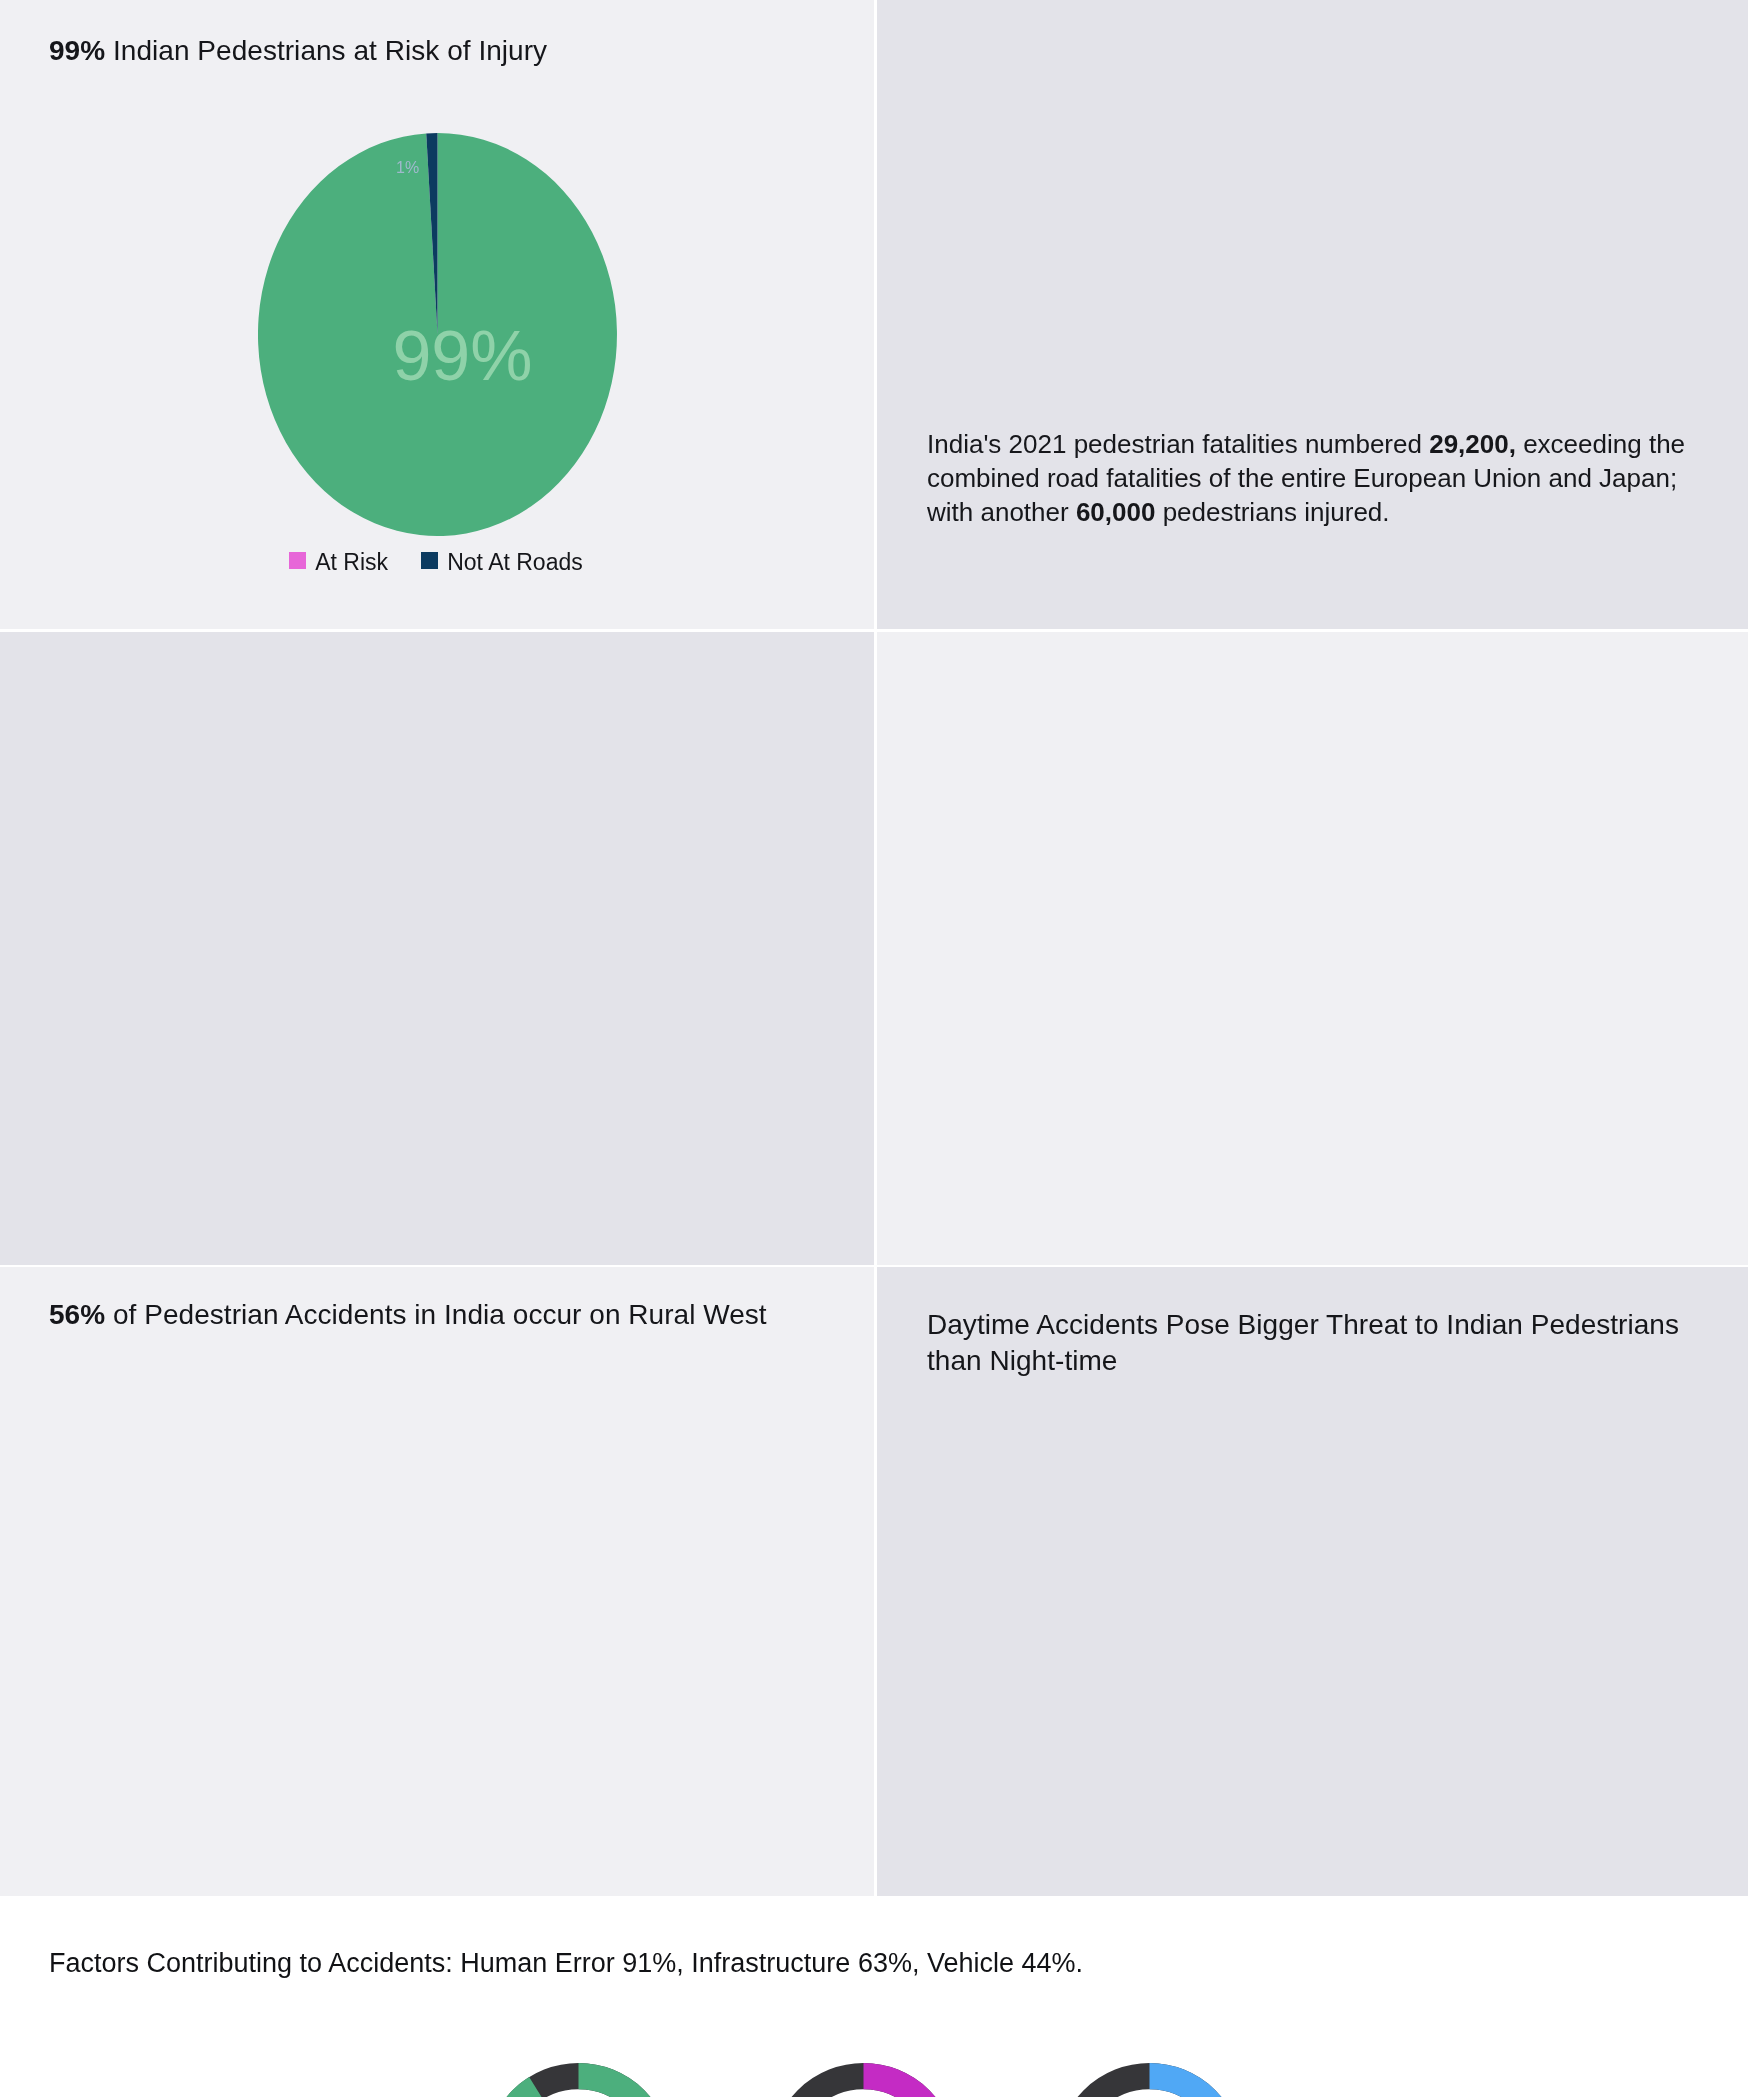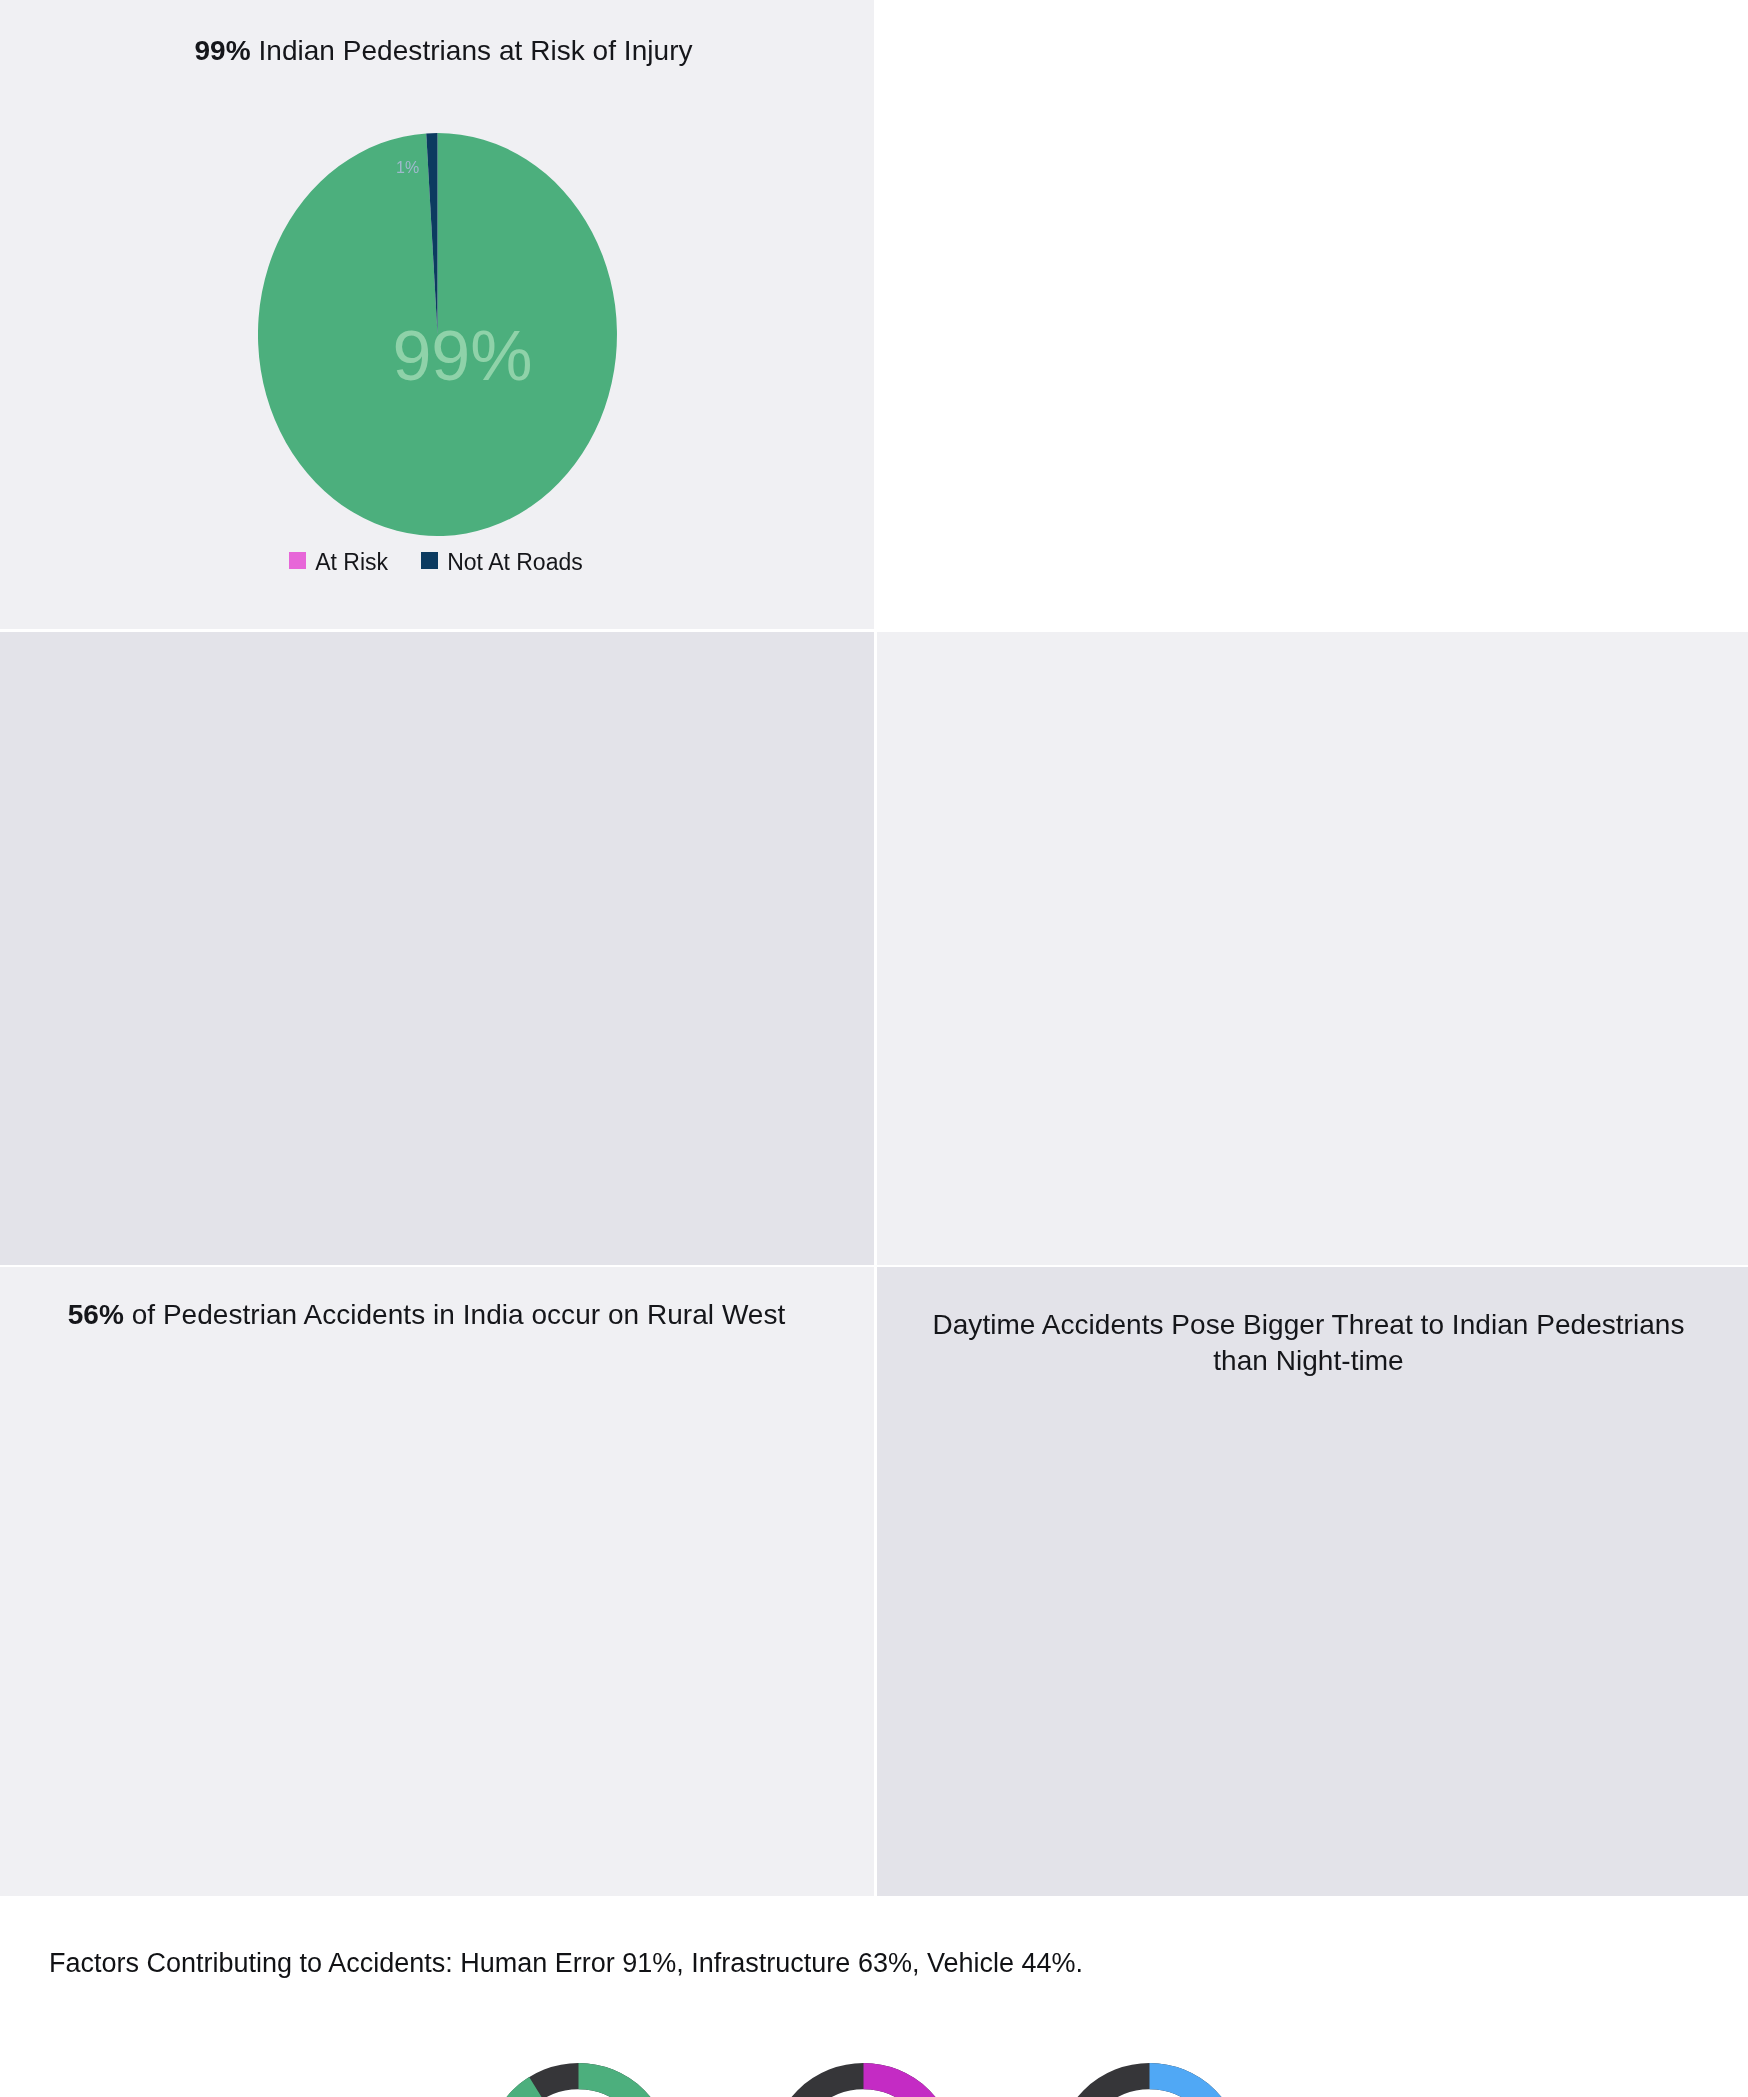--- a/index.html
+++ b/index.html
@@ -6,21 +6,21 @@
   body{
     width:1748px;height:2334px;
     background:#ffffff;
     font-family:"Liberation Sans","DejaVu Sans",sans-serif;
     color:#111215;
     overflow:hidden;
   }
   .infographic{position:relative;width:1748px;height:2334px;}
 
   
-  .grid{position:absolute;left:0;top:0;width:1748px;height:1896px;text-align:center;}
+  .grid{position:absolute;left:0;top:0;width:1748px;height:1896px;}
   .panel{position:absolute;box-sizing:border-box;}
 
   .p-tl{left:0;   top:0;    width:874px;height:629px;background:#f0f0f3;}
   .p-tr{left:877px;top:0;  width:872px;height:629px;background:#e3e3e9;}
   .p-ml{left:0;   top:632px;width:874px;height:633px;background:#e3e3e9;}
   .p-mr{left:877px;top:632px;width:872px;height:633px;background:#f0f0f3;}
   .p-bl{left:0;   top:1267px;width:874px;height:629px;background:#f0f0f3;}
   .p-br{left:877px;top:1267px;width:872px;height:787px;background:#e3e3e9;}
 
   
@@ -107,20 +107,24 @@
           <span class="swatch" style="background:#e766d8;"></span>
           <span class="legend-label">At Risk</span>
         </div>
         <div class="legend-item">
           <span class="swatch" style="background:#0c3b60;"></span>
           <span class="legend-label">Not At Roads</span>
         </div>
       </div>
     </div>
 
+    <div class="panel p-tr">
+
+      <div class="body-text" style="left:50px;top:428px;width:772px;" id="tr-text"><span>India's 2021 pedestrian fatalities numbered </span><b>29,200,</b><span> exceeding the combined road fatalities of the entire European Union and Japan; with another </span><b>60,000</b><span> pedestrians injured.</span></div>
+    </div>
 
     <div class="panel p-ml">
       <svg class="sign" viewBox="0 0 200 200">
         <rect x="44" y="44" width="112" height="112" rx="16" ry="16" transform="rotate(45 100 100)" fill="#5dade2"></rect>
         <rect x="51" y="51" width="98" height="98" rx="10" ry="10" transform="rotate(45 100 100)" fill="none" stroke="#ffffff" stroke-width="4"></rect>
         <g fill="#ffffff">
           <polygon points="78,156 86,140 96,140 88,156"></polygon>
           <polygon points="94,156 102,140 112,140 104,156"></polygon>
           <polygon points="110,156 118,140 128,140 120,156"></polygon>
           <polygon points="126,156 134,140 142,140 134,156"></polygon>

